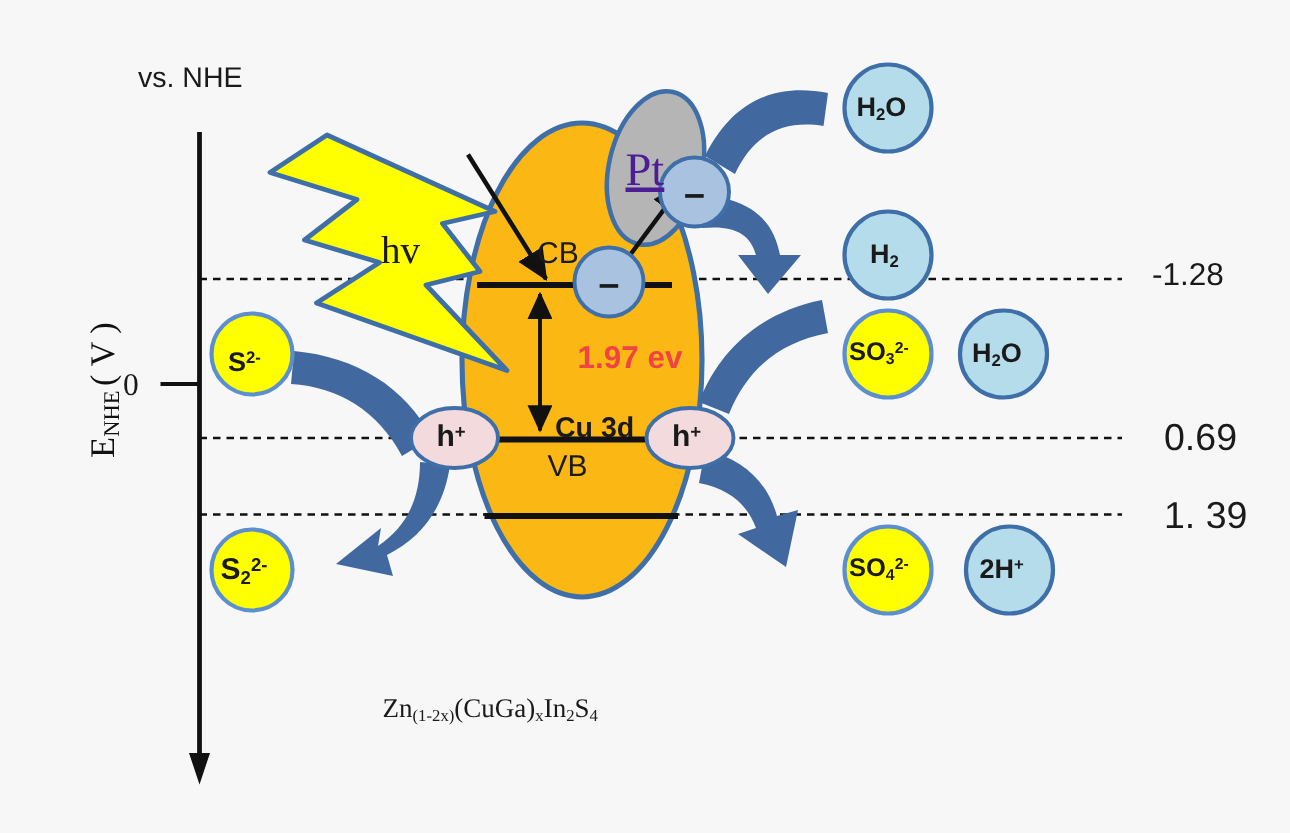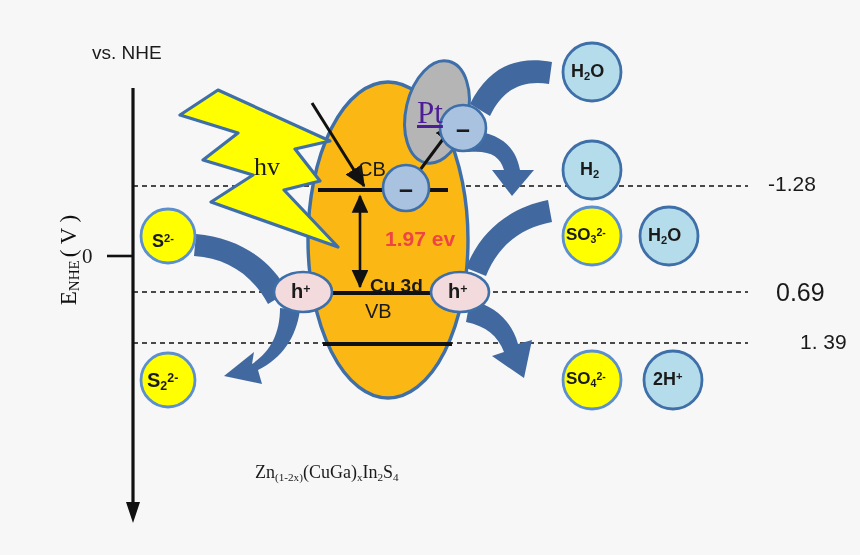--- a/index.html
+++ b/index.html
@@ -172,19 +172,19 @@
   <div class="txt sans bold" style="left:566px;top:369px;font-size:17px;">
     <span>SO</span><sub>4</sub><sup>2-</sup>
   </div>
 
   <div class="txt sans bold" style="left:653px;top:369px;font-size:18px;">
     <span>2H</span><sup>+</sup>
   </div>
 
   <div class="txt sans" style="left:768px;top:172px;font-size:21px;">-1.28</div>
   <div class="txt sans" style="left:776px;top:278px;font-size:25px;">0.69</div>
-  <div class="txt sans" style="left:776px;top:330px;font-size:21px;margin-left:24px;">1. 39</div>
+  <div class="txt sans" style="left:776px;top:330px;font-size:25px;">1. 39</div>
 
   <div class="txt serif" style="left:255px;top:462px;font-size:18px;">
     <span>Zn</span><sub>(1-2x)</sub><span>(CuGa)</span><sub>x</sub><span>In</span><sub>2</sub><span>S</span><sub>4</sub>
   </div>
 
 </div>
 
 </body></html>

